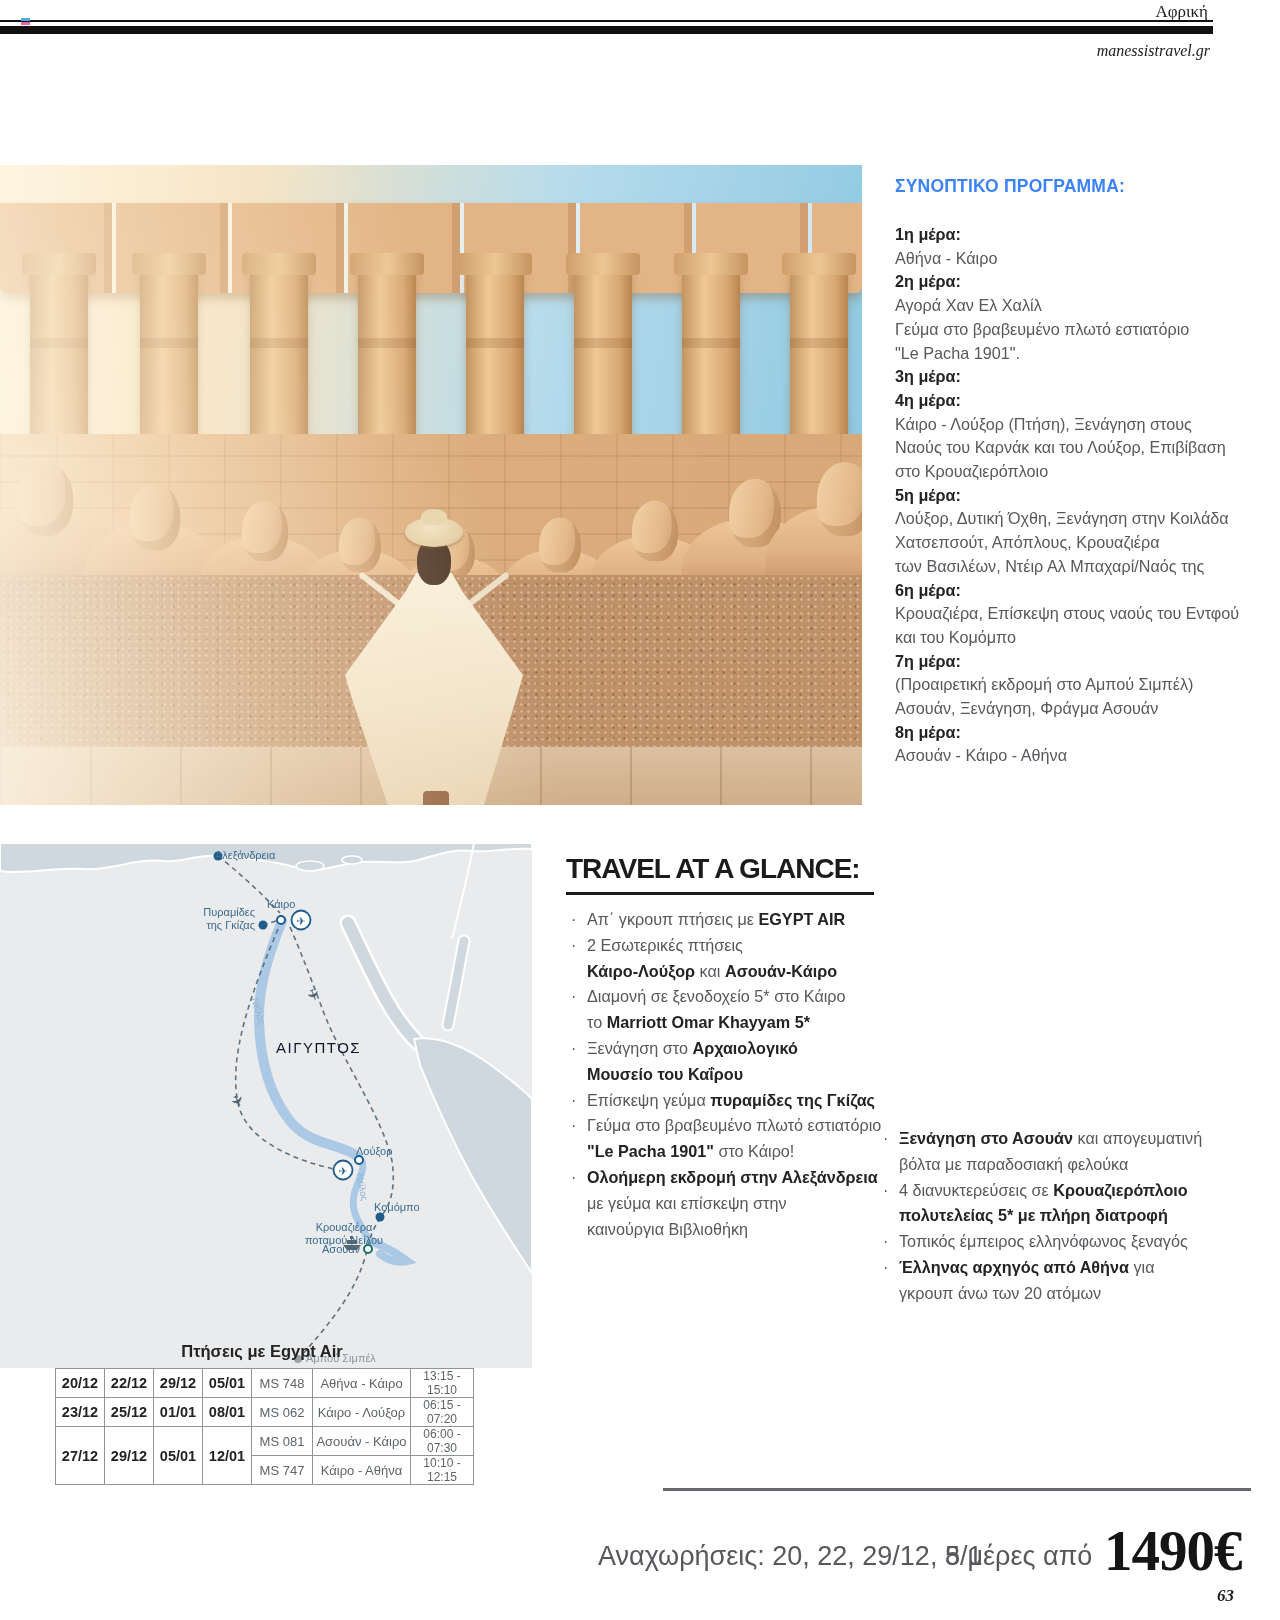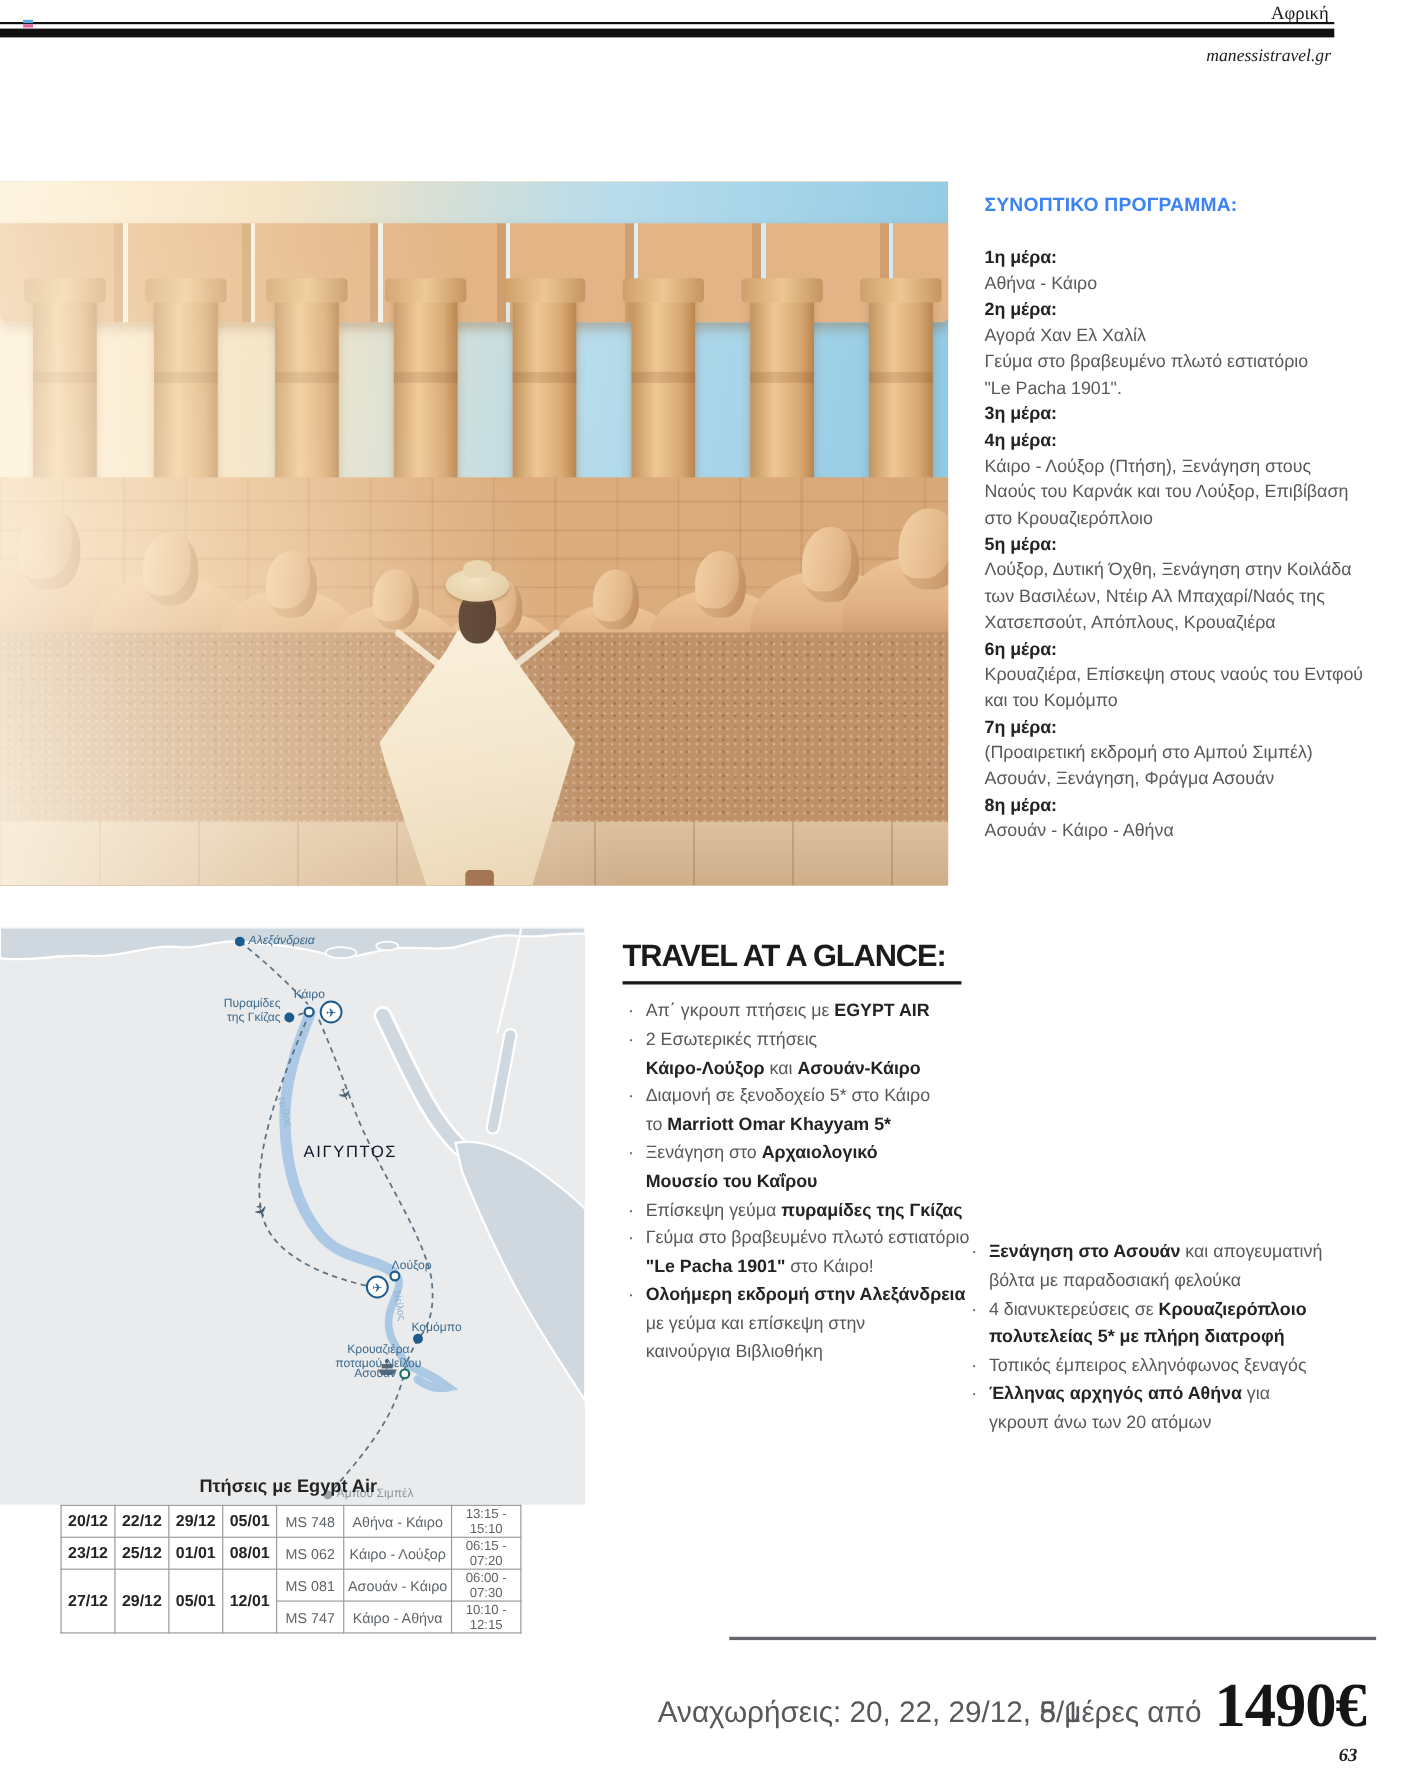--- a/index.html
+++ b/index.html
@@ -216,22 +216,22 @@
         <div class="day-line">Αγορά Χαν Ελ Χαλίλ</div>
         <div class="day-line">Γεύμα στο βραβευμένο πλωτό εστιατόριο</div>
         <div class="day-line">"Le Pacha 1901".</div>
         <div class="day-label">3η μέρα:</div>
         <div class="day-label">4η μέρα:</div>
         <div class="day-line">Κάιρο - Λούξορ (Πτήση), Ξενάγηση στους</div>
         <div class="day-line">Ναούς του Καρνάκ και του Λούξορ, Επιβίβαση</div>
         <div class="day-line">στο Κρουαζιερόπλοιο</div>
         <div class="day-label">5η μέρα:</div>
         <div class="day-line">Λούξορ, Δυτική Όχθη, Ξενάγηση στην Κοιλάδα</div>
+        <div class="day-line">Χατσεπσούτ, Απόπλους, Κρουαζιέρα</div>
         <div class="day-line">των Βασιλέων, Ντέιρ Αλ Μπαχαρί/Ναός της</div>
-        <div class="day-line">Χατσεπσούτ, Απόπλους, Κρουαζιέρα</div>
         <div class="day-label">6η μέρα:</div>
         <div class="day-line">Κρουαζιέρα, Επίσκεψη στους ναούς του Εντφού</div>
         <div class="day-line">και του Κομόμπο</div>
         <div class="day-label">7η μέρα:</div>
         <div class="day-line">(Προαιρετική εκδρομή στο Αμπού Σιμπέλ)</div>
         <div class="day-line">Ασουάν, Ξενάγηση, Φράγμα Ασουάν</div>
         <div class="day-label">8η μέρα:</div>
         <div class="day-line">Ασουάν - Κάιρο - Αθήνα</div>
       </div>
   </div>
@@ -273,21 +273,21 @@
         <text x="343" y="331.5" font-size="11" fill="#1d5c8c" text-anchor="middle">✈</text>
       </g>
       <text x="313" y="157" font-size="15" fill="#4c5d6b" text-anchor="middle" transform="rotate(68 313 152)">✈</text>
       <text x="237" y="263" font-size="15" fill="#4c5d6b" text-anchor="middle" transform="rotate(62 237 258)">✈</text>
       <g transform="translate(352,399)">
         <path d="M-9,3 H9 L5,8 H-5 Z" fill="#5b6671"></path>
         <rect x="-5" y="-2" width="10" height="4" fill="#5b6671"></rect>
         <rect x="-2" y="-6" width="3" height="3" fill="#5b6671"></rect>
       </g>
     </svg>
-    <div class="maplbl" style="left:226px;top:6px;font-style:italic;">Αλεξάνδρεια</div>
+    <div class="maplbl" style="left:215px;top:6px;">Αλεξάνδρεια</div>
     <div class="maplbl" style="left:267px;top:55px;">Κάιρο</div>
     <div class="maplbl lbl-giza" style="left:193px;top:63px;">Πυραμίδες της Γκίζας</div>
     <div class="maplbl lbl-egypt" style="left:276px;top:199px;">ΑΙΓΥΠΤΟΣ</div>
     <div class="maplbl lbl-river" style="left:244px;top:162px;transform:rotate(74deg);">Νείλος</div>
     <div class="maplbl lbl-river" style="left:348px;top:338px;transform:rotate(80deg);">Νείλος</div>
     <div class="maplbl" style="left:356px;top:302px;">Λούξορ</div>
     <div class="maplbl" style="left:374px;top:358px;">Κομόμπο</div>
     <div class="maplbl lbl-cruise" style="left:296px;top:378px;">Κρουαζιέρα ποταμού Νείλου</div>
     <div class="maplbl" style="left:322px;top:400px;">Ασουάν</div>
     <div class="maplbl lbl-abusimbel" style="left:306px;top:509px;">Αμπού Σιμπέλ</div>

